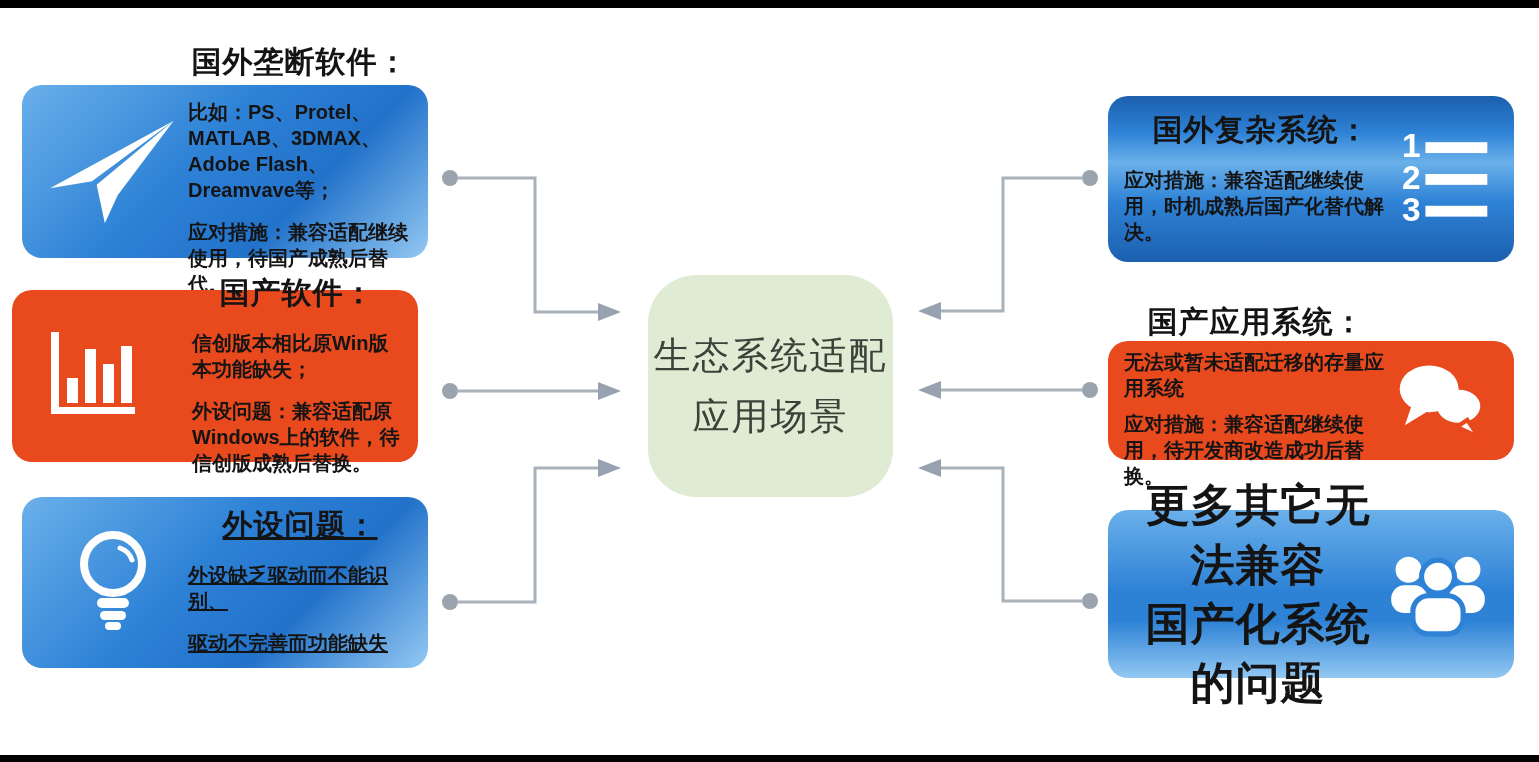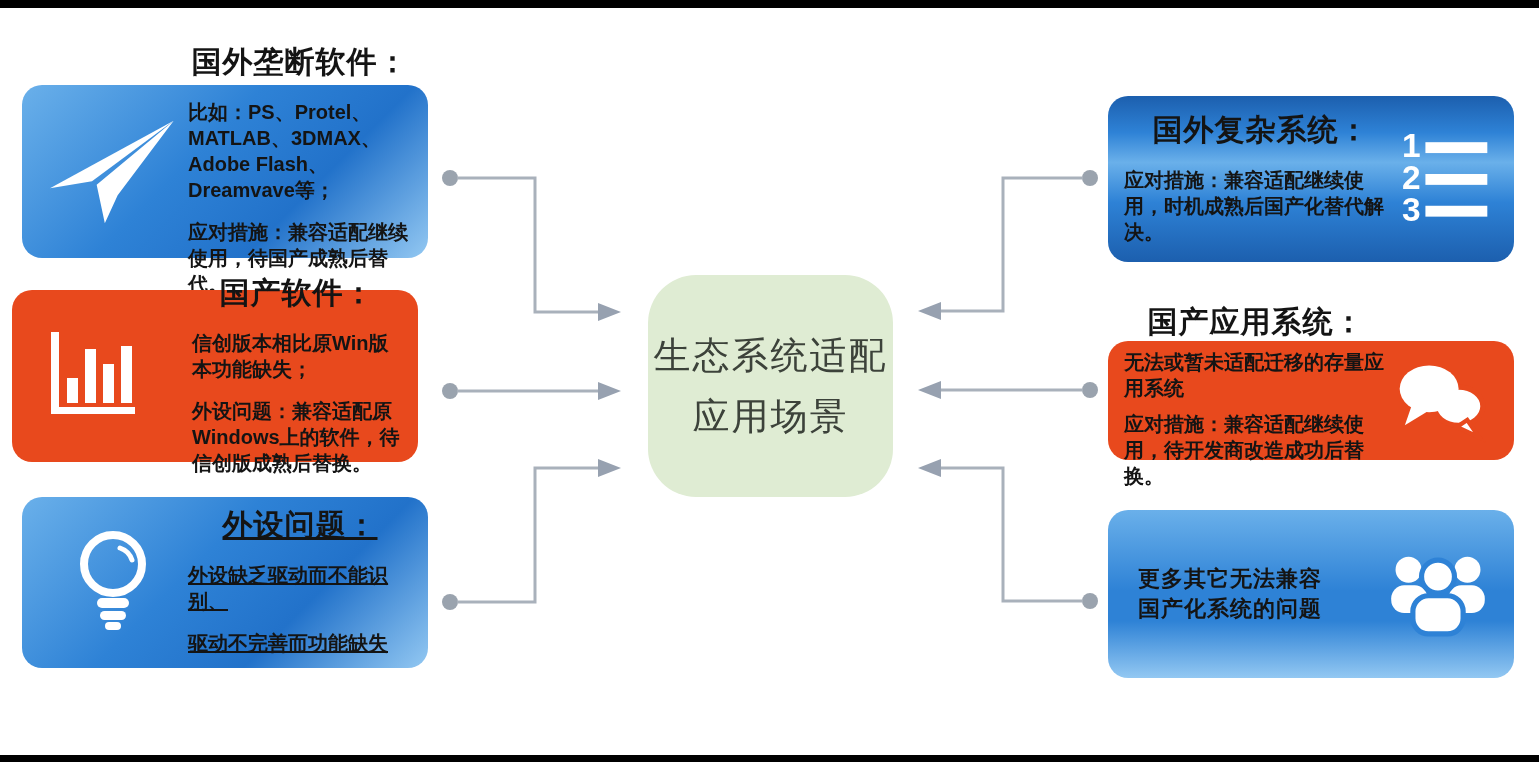--- a/index.html
+++ b/index.html
@@ -27,21 +27,21 @@
   .b-r1{left:1108px;top:96px;width:406px;height:166px;align-items:center;}
   .b-r2{left:1108px;top:300px;width:406px;height:119px;margin-top:41px;}
   .b-r3{left:1108px;top:510px;width:406px;height:168px;}
 
   .icon-wrap{flex:0 0 auto;display:flex;align-items:center;justify-content:center;}
   .text-col{flex:1 1 auto;min-width:0;}
   .box-title{font-size:30px;font-weight:bold;text-align:center;margin:0 0 6px 0;letter-spacing:1px;}
   .box-body{font-size:20px;font-weight:bold;line-height:1.3;margin:16px 0 4px 0;}
   .box-body.center{text-align:left;}
   .b-r2 .box-body{margin:0 0 10px 0;}
-  .big-title{font-size:22px;font-weight:bold;line-height:1.35;letter-spacing:1px;}
+  .big-title{font-size:44px;font-weight:bold;line-height:1.35;letter-spacing:1px;text-align:center;}
 
   .center-node{
     position:absolute;left:648px;top:275px;width:245px;height:222px;
     background:var(--green);border-radius:48px;
     display:flex;flex-direction:column;align-items:center;justify-content:center;
     color:#3c423a;font-size:37px;line-height:1.65;letter-spacing:2px;
   }
 
   .connector-layer{position:absolute;left:0;top:0;width:1539px;height:762px;pointer-events:none;}
   .connector-layer path{stroke:var(--connector);stroke-width:3;fill:none;}

